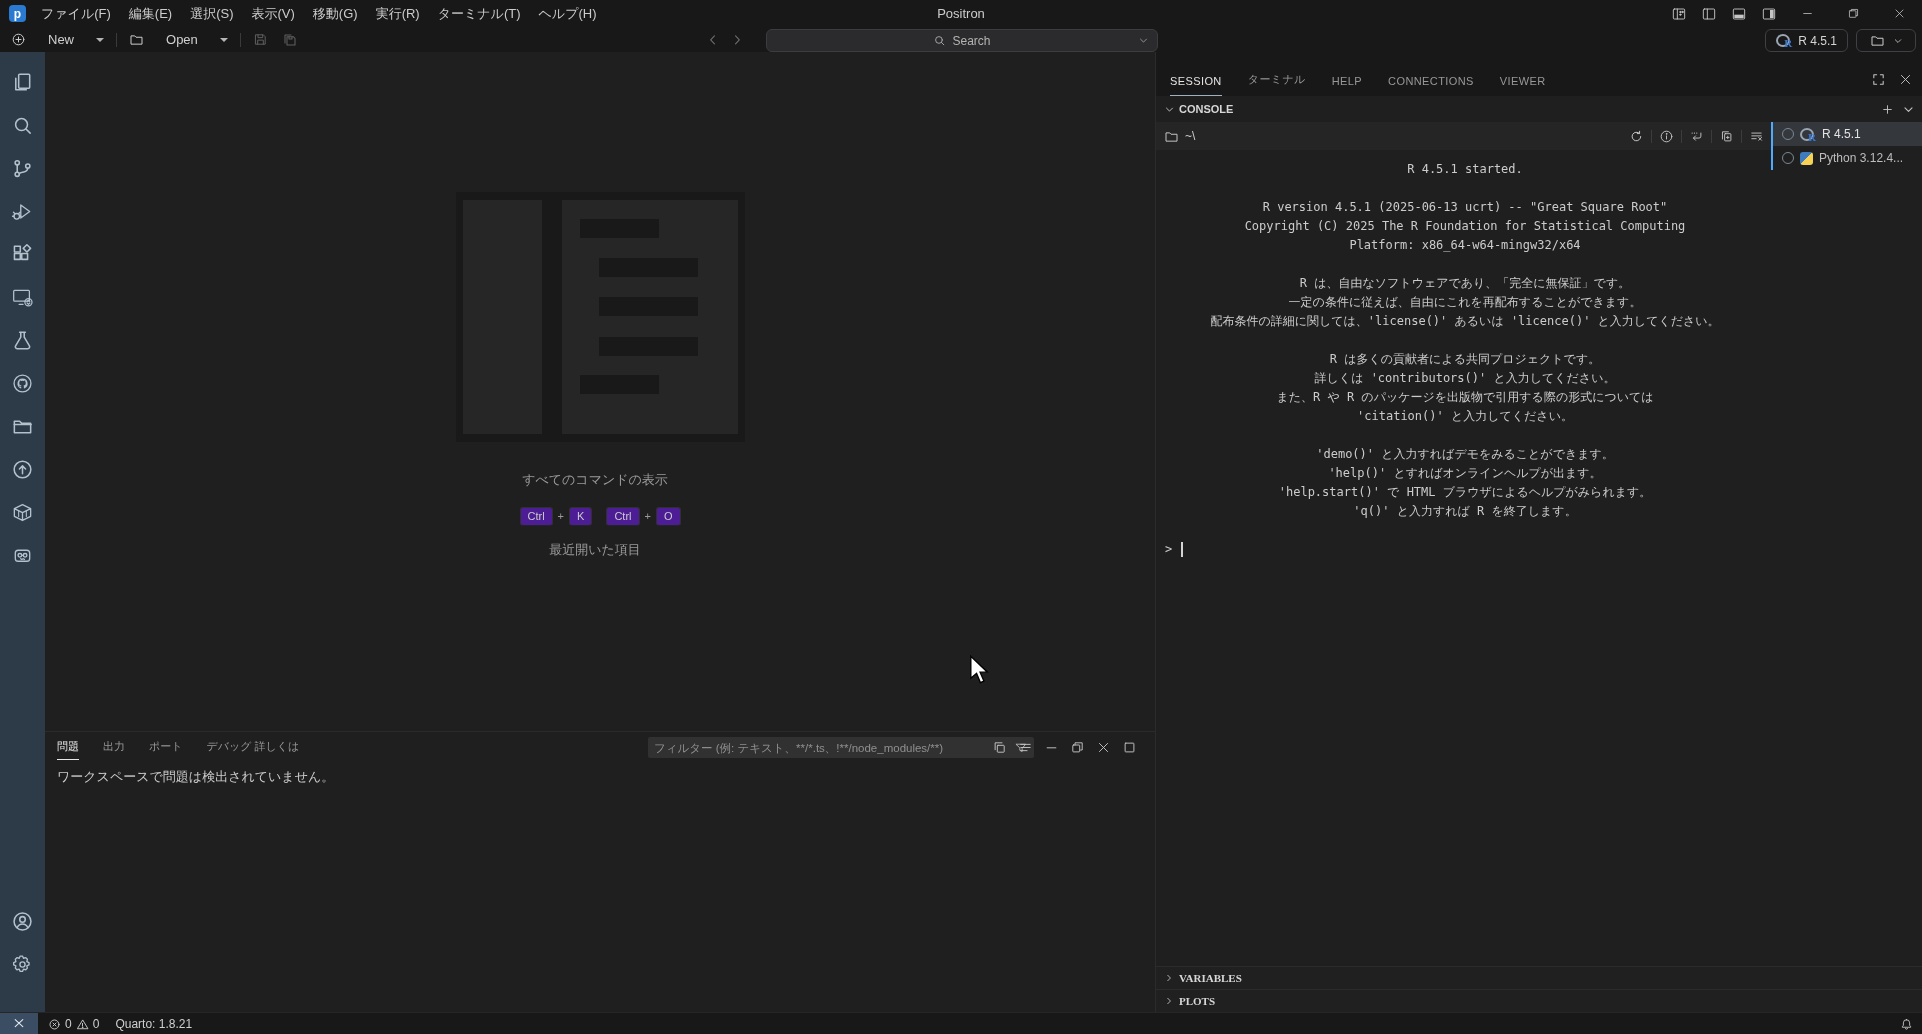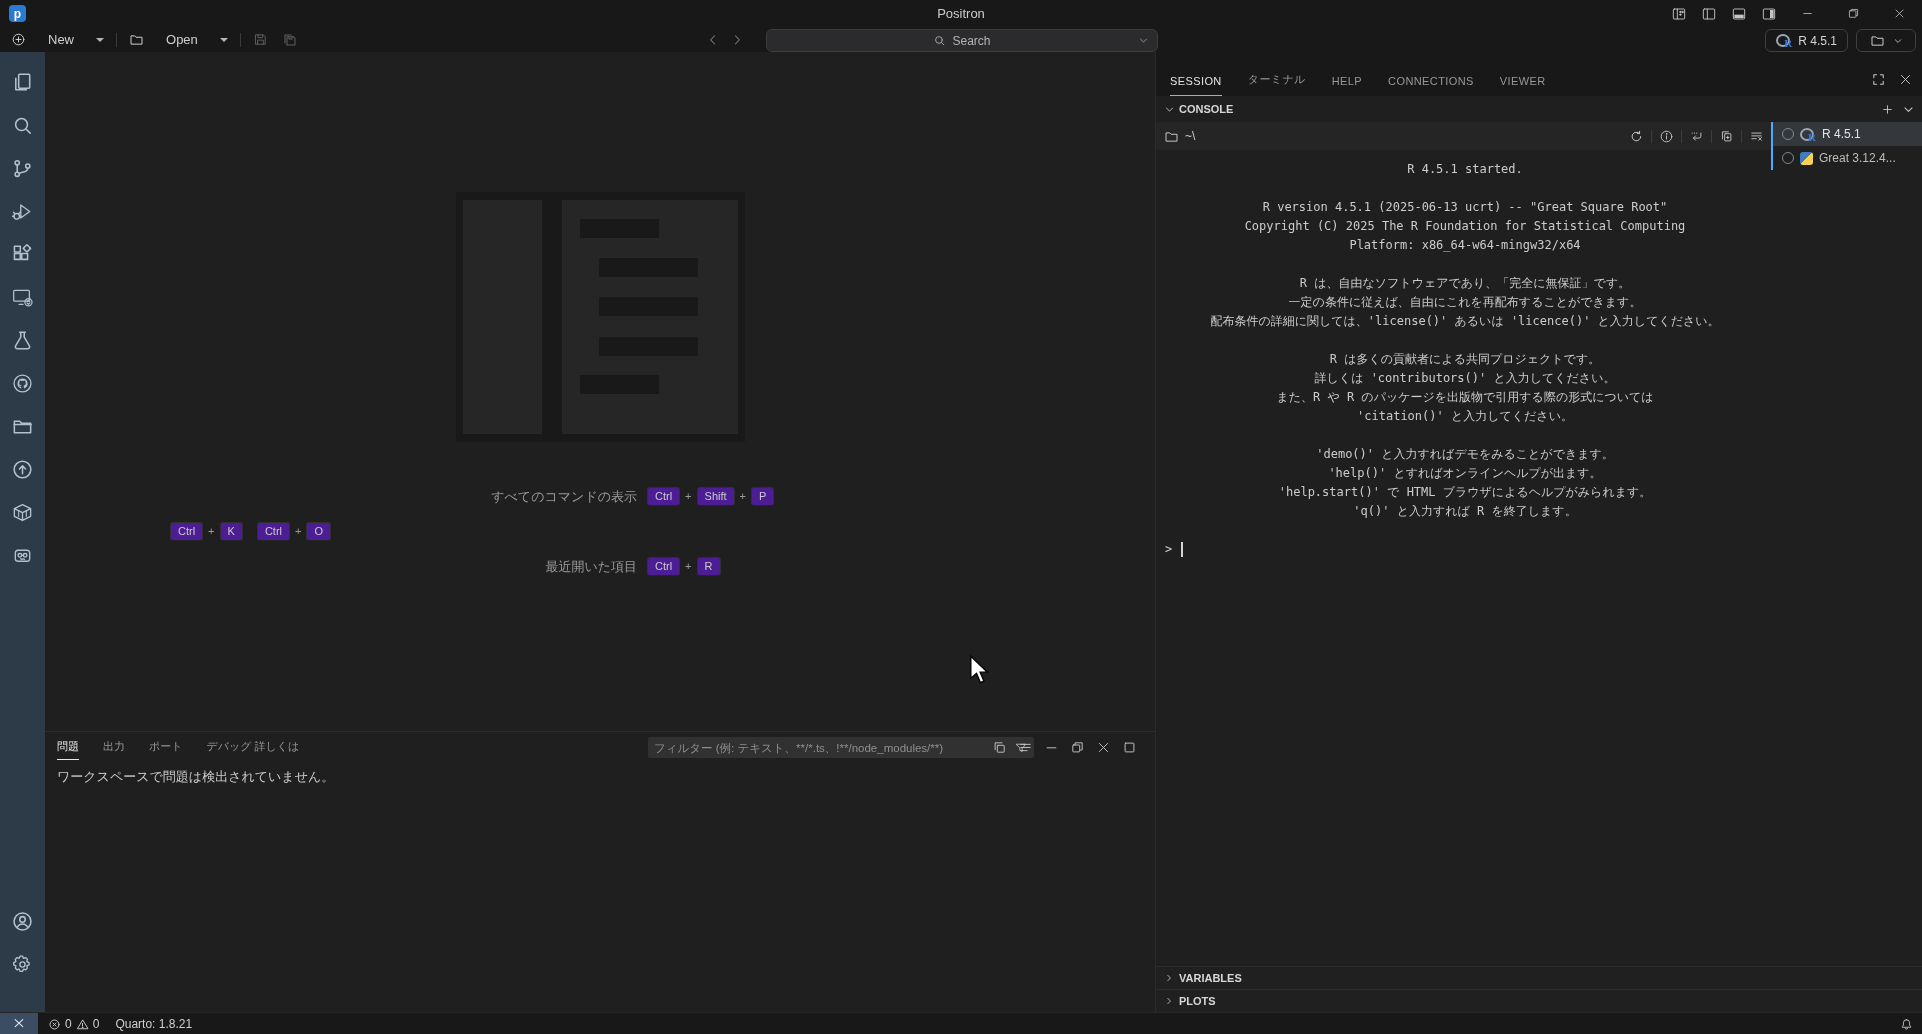--- a/index.html
+++ b/index.html
@@ -57,21 +57,21 @@
   .ab-item{width:45px;height:43px;display:flex;align-items:center;justify-content:center;color:#b3c1cd;}
   .ab-item .ico{width:23px;height:23px;}
   .ab-bottom{position:absolute;bottom:26px;left:0;width:45px;display:flex;flex-direction:column;align-items:center;}
 
   
   .editor{position:absolute;left:45px;top:52px;width:1110px;height:679px;background:#1f1f1f;}
   .wm{position:absolute;left:411px;top:140px;width:289px;height:250px;background:#191919;}
   .wm .panel{position:absolute;background:#262626;}
   .wm .bar{position:absolute;background:#191919;}
   .shortcuts{position:absolute;left:125px;top:419px;width:860px;}
-  .sc-row{height:35px;display:flex;align-items:flex-end;}
+  .sc-row{height:35px;display:flex;align-items:center;flex-direction:column;}
   .sc-label{flex:0 0 467px;text-align:right;color:#9b9b9b;font-size:13px;padding-right:10px;}
   .kbd{display:inline-block;padding:1px 7px 2px;background:#4c1d95;border:1px solid #303030;
        border-bottom-color:#242424;border-radius:3px;font-size:11px;color:#cccccc;line-height:14px;}
   .kplus{color:#9b9b9b;font-size:11px;margin:0 5px;}
   .kgroup-gap{display:inline-block;width:14px;}
 
   
   .bottom-panel{position:absolute;left:45px;top:731px;width:1110px;height:281px;background:#1f1f1f;
                 border-top:1px solid #2b2b2b;}
   .bp-tabs{position:absolute;left:12px;top:0;height:28px;display:flex;align-items:center;gap:24px;font-size:11px;}
@@ -116,40 +116,50 @@
   .pylogo{width:13px;height:13px;border-radius:3px;flex:none;
           background:linear-gradient(135deg,#3f7cbf 0 50%,#f7d254 50% 100%);}
   .con-out{position:absolute;left:9px;top:104px;width:600px;bottom:96px;padding-top:4px;
            font-family:"DejaVu Sans Mono","Liberation Mono",monospace;font-size:12px;line-height:19px;
            color:#cccccc;white-space:pre;overflow:hidden;}
   .con-line{height:19px;text-align:center;}
   .con-prompt{height:19px;display:flex;align-items:center;}
   .con-cursor{display:inline-block;width:1.5px;height:15px;background:#d4d4d4;margin-left:9px;}
   .rp-sections{position:absolute;left:0;bottom:0;width:767px;}
   .rp-section{height:22px;border-top:1px solid #2b2b2b;background:#202020;display:flex;align-items:center;
-              padding-left:8px;gap:5px;font-size:11px;font-weight:bold;color:#d7d7d7;}
+              padding-left:8px;gap:5px;font-size:11px;font-weight:bold;color:#d7d7d7;font-family:Liberation Serif, serif;}
   .rp-section .chev{width:10px;height:10px;color:#cccccc;}
 
   
   .statusbar{position:absolute;left:0;top:1012px;width:1922px;height:22px;background:#181818;
              border-top:1px solid #262626;display:flex;align-items:center;font-size:12px;color:#cfcfcf;}
   .sb-remote{width:38px;height:22px;background:#3b4d63;display:flex;align-items:center;justify-content:center;color:#e2e8ef;}
   .sb-remote .ico{width:14px;height:14px;}
   .sb-item{display:flex;align-items:center;gap:4px;margin-left:10px;}
   .sb-item .ico{width:13px;height:13px;}
   .sb-bell{position:absolute;right:8px;top:0;height:22px;display:flex;align-items:center;color:#cfcfcf;}
   .sb-bell .ico{width:15px;height:15px;}
 
   .mouse-cursor{position:absolute;left:968px;top:655px;width:22px;height:30px;z-index:50;pointer-events:none;}
 </style>
 </head>
 <body>
 
 <div class="titlebar">
   <div class="app-logo">p</div>
+  <div class="menubar" id="menubar">
+      <div class="menu-item">ファイル(F)</div>
+      <div class="menu-item">編集(E)</div>
+      <div class="menu-item">選択(S)</div>
+      <div class="menu-item">表示(V)</div>
+      <div class="menu-item">移動(G)</div>
+      <div class="menu-item">実行(R)</div>
+      <div class="menu-item">ターミナル(T)</div>
+      <div class="menu-item">ヘルプ(H)</div>
+    </div>
   <div class="win-title">Positron</div>
   <div class="tb-right">
     <span id="layout-icons" style="display:flex;">
         <span class="layout-ico">
           <span class="ico" style="width:16px;height:16px;">
             <svg viewBox="0 0 24 24" fill="none" stroke="currentColor" stroke-width="1.4" stroke-linecap="round" stroke-linejoin="round">
               <rect x="3.5" y="4.5" width="17" height="15" rx="1.5"></rect>
               <path d="M9.5 4.5v15"></path>
               <circle cx="14" cy="9" r="1" fill="currentColor"></circle>
               <circle cx="17.3" cy="9" r="1" fill="currentColor"></circle>
@@ -605,21 +615,21 @@
     <span class="radio"></span>
     <span class="rlogo">
           <span class="ring"></span>
           <span class="rl">R</span>
         </span>
     <span>R 4.5.1</span>
   </div>
   <div class="session-row">
     <span class="radio"></span>
     <span class="pylogo"></span>
-    <span>Great 3.12.4...</span>
+    <span>Python 3.12.4...</span>
   </div>
     </div>
 
   <div class="con-out" id="con-out"><div class="con-line">R 4.5.1 started.</div><div class="con-line"> </div><div class="con-line">R version 4.5.1 (2025-06-13 ucrt) -- "Great Square Root"</div><div class="con-line">Copyright (C) 2025 The R Foundation for Statistical Computing</div><div class="con-line">Platform: x86_64-w64-mingw32/x64</div><div class="con-line"> </div><div class="con-line">R は、自由なソフトウェアであり、「完全に無保証」です。</div><div class="con-line">一定の条件に従えば、自由にこれを再配布することができます。</div><div class="con-line">配布条件の詳細に関しては、'license()' あるいは 'licence()' と入力してください。</div><div class="con-line"> </div><div class="con-line">R は多くの貢献者による共同プロジェクトです。</div><div class="con-line">詳しくは 'contributors()' と入力してください。</div><div class="con-line">また、R や R のパッケージを出版物で引用する際の形式については</div><div class="con-line">'citation()' と入力してください。</div><div class="con-line"> </div><div class="con-line">'demo()' と入力すればデモをみることができます。</div><div class="con-line">'help()' とすればオンラインヘルプが出ます。</div><div class="con-line">'help.start()' で HTML ブラウザによるヘルプがみられます。</div><div class="con-line">'q()' と入力すれば R を終了します。</div><div class="con-line"> </div><div class="con-prompt"><span>&gt;</span><span class="con-cursor"></span></div></div>
 
   <div class="rp-sections" id="rp-sections">
       <div class="rp-section">
      <span class="ico chev">
           <svg viewBox="0 0 24 24" fill="none" stroke="currentColor" stroke-width="2" stroke-linecap="round" stroke-linejoin="round">
             <path d="M9 5.5L15.5 12 9 18.5"></path>

